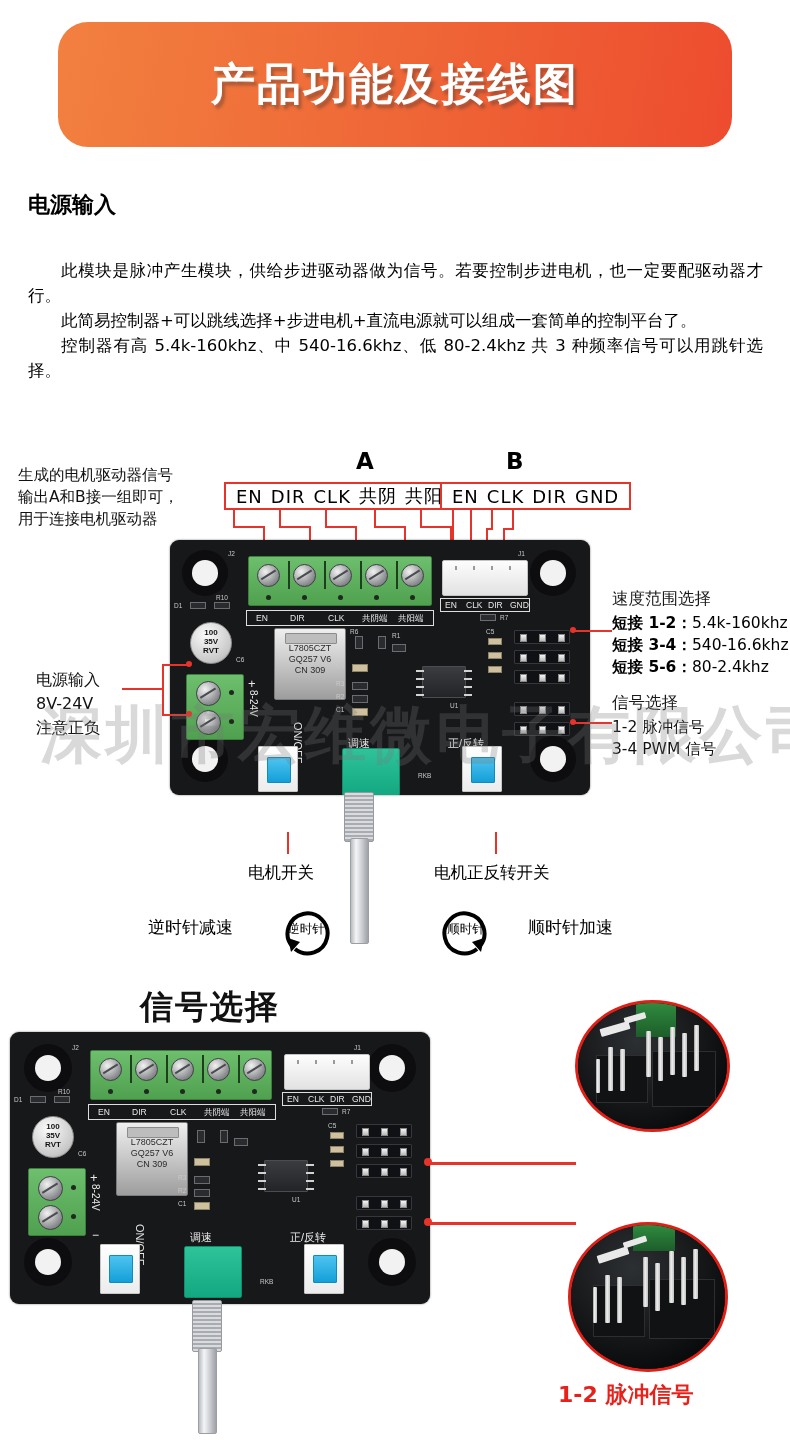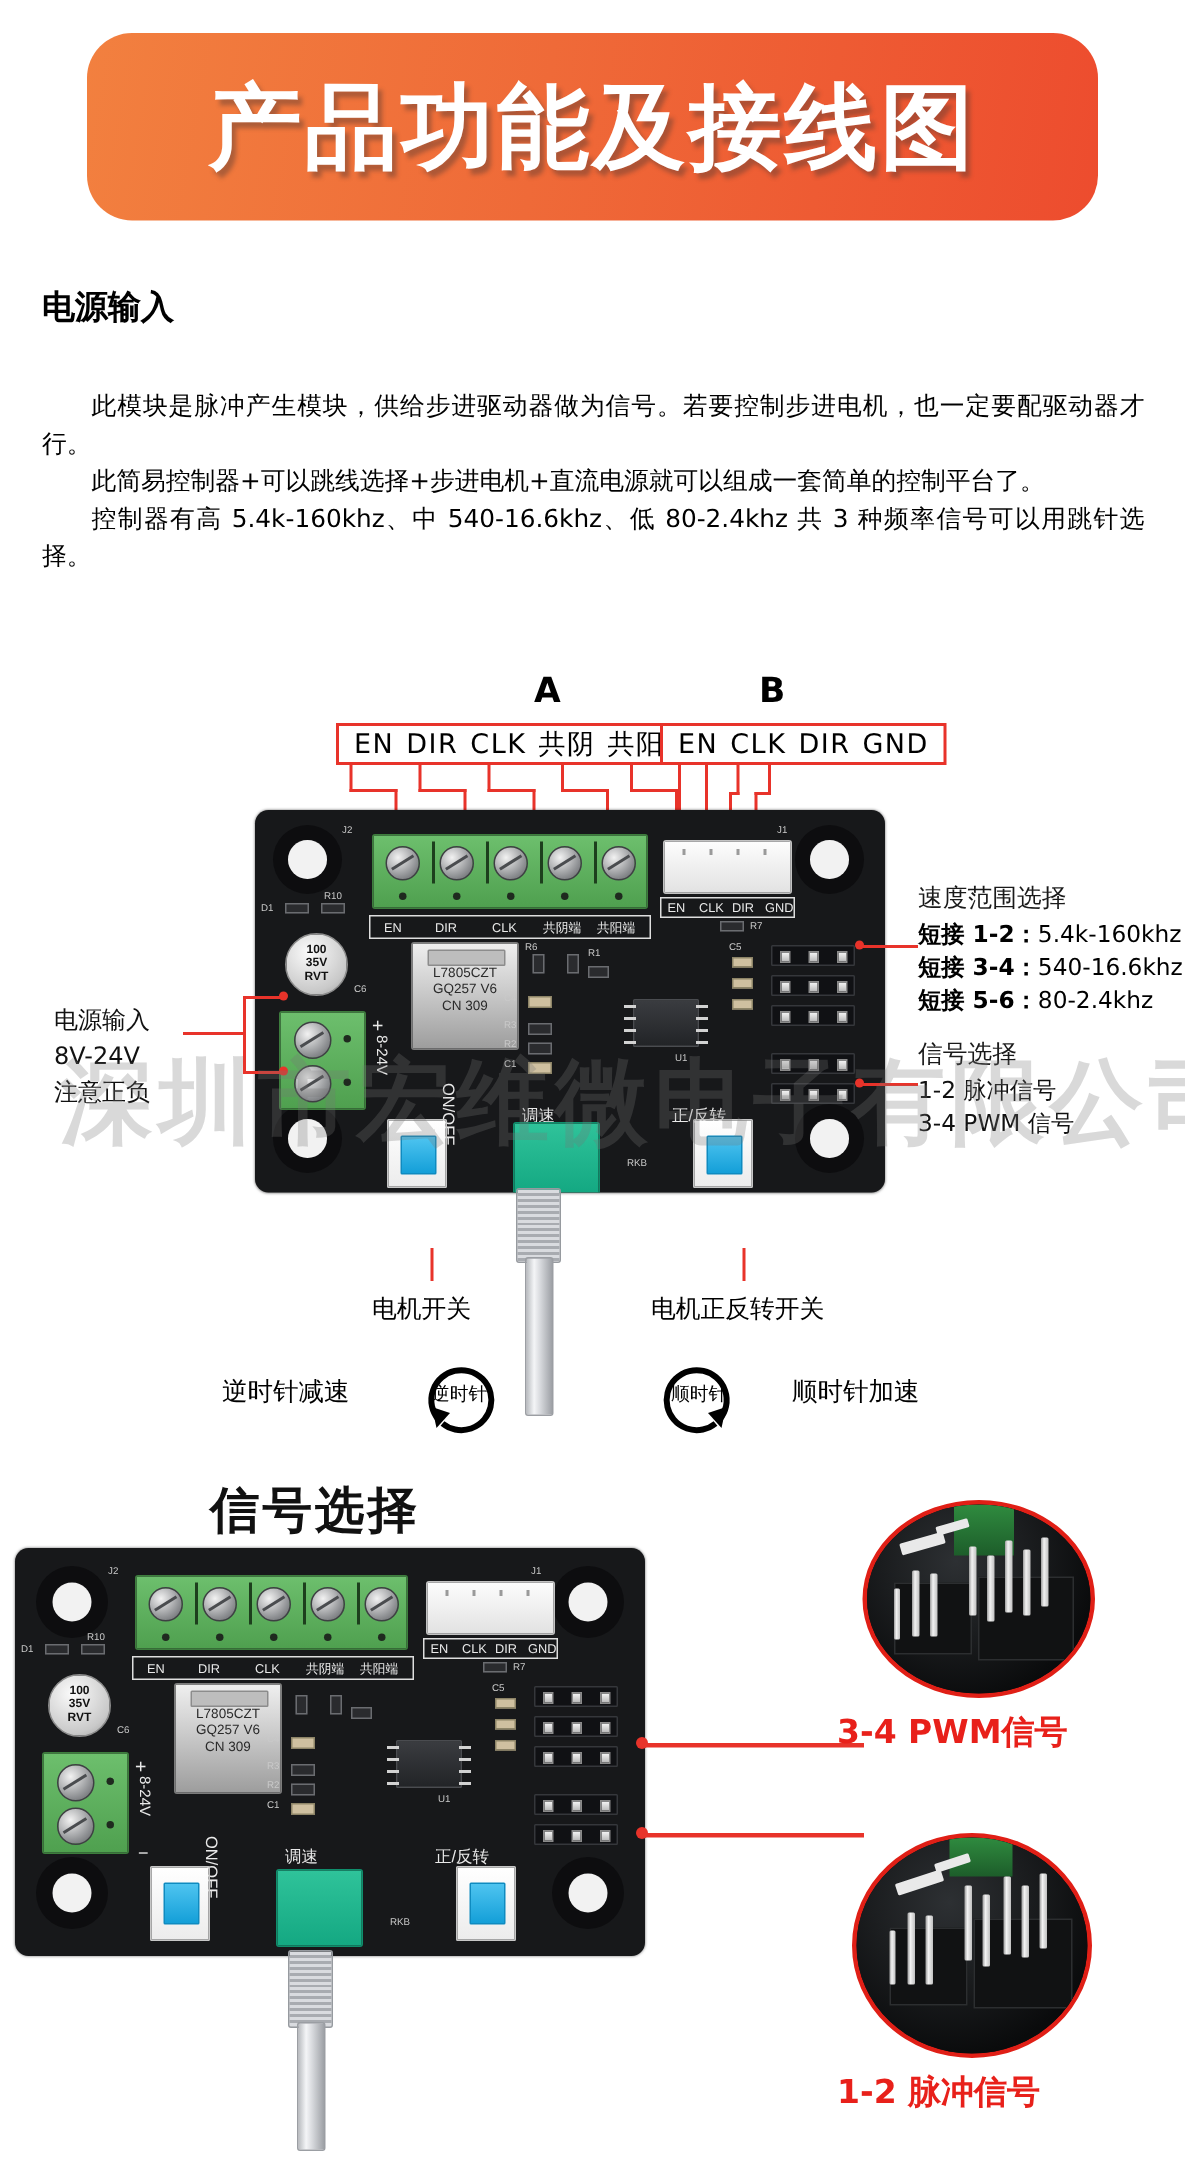--- a/index.html
+++ b/index.html
@@ -14,21 +14,21 @@
   
   .banner {
     position: absolute; left: 58px; top: 22px;
     width: 674px; height: 125px;
     border-radius: 30px;
     background: linear-gradient(100deg, #f2803f 0%, #ef6a38 45%, #ed4c2e 100%);
     display: flex; align-items: center; justify-content: center;
   }
   .banner-title {
     color: #ffffff;
-    font-size: 62px;
+    font-size: 44px;
     font-weight: bold;
     letter-spacing: 2px;
     text-shadow: 3px 4px 3px rgba(90,60,50,0.45);
     font-family: "DejaVu Sans", "Liberation Sans", sans-serif;
     white-space: nowrap;
   }
 
   
   .sec-title {
     position: absolute; left: 28px; top: 190px;
@@ -239,20 +239,25 @@
 
   <div class="sec-title">电源输入</div>
   <div class="intro">
     <p>此模块是脉冲产生模块，供给步进驱动器做为信号。若要控制步进电机，也一定要配驱动器才行。</p>
     <p>此简易控制器+可以跳线选择+步进电机+直流电源就可以组成一套简单的控制平台了。</p>
     <p>控制器有高 5.4k-160khz、中 540-16.6khz、低 80-2.4khz 共 3 种频率信号可以用跳针选择。</p>
   </div>
 
   <div class="diagram1">
 
+    <div class="ann ann-left-top">
+      <div>生成的电机驱动器信号</div>
+      <div>输出A和B接一组即可，</div>
+      <div>用于连接电机驱动器</div>
+    </div>
 
     <div class="grp-letter grpA">A</div>
     <div class="grp-letter grpB">B</div>
 
     <div class="pinbox pinboxA">
       <span>EN</span>
       <span>DIR</span>
       <span>CLK</span>
       <span>共阴</span>
       <span>共阳</span>
@@ -687,16 +692,15 @@
       <div class="pc-pin" style="left:122px; top:24px; width:5px; height:50px;"></div>
       <div class="pc-pin" style="left:22px; top:62px; width:4px; height:36px;"></div>
     </div>
   </div>
 
   <div class="redline" style="left:428px; top:1162px; width:148px; height:3px;"></div>
   <div class="reddot" style="left:424px; top:1158px; width:8px; height:8px;"></div>
   <div class="redline" style="left:428px; top:1222px; width:148px; height:3px;"></div>
   <div class="reddot" style="left:424px; top:1218px; width:8px; height:8px;"></div>
 
-  <div class="red-label rl1">3-4 PWM信号</div>
   <div class="red-label rl2">1-2 脉冲信号</div>
 
 </div>
 
 </body></html>

